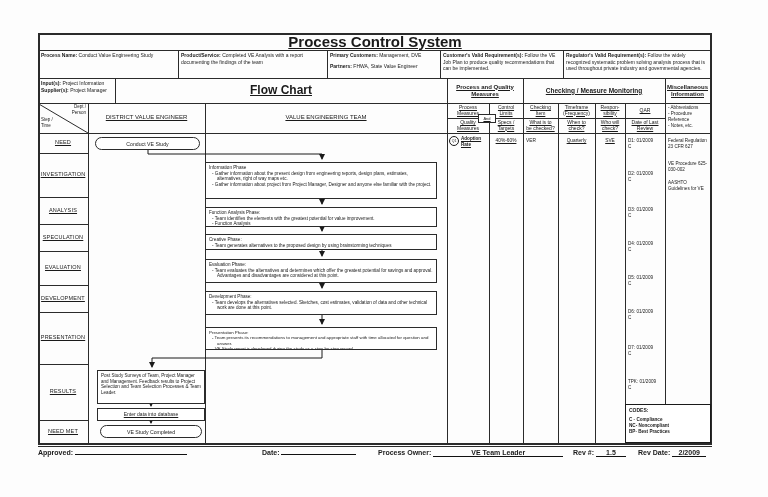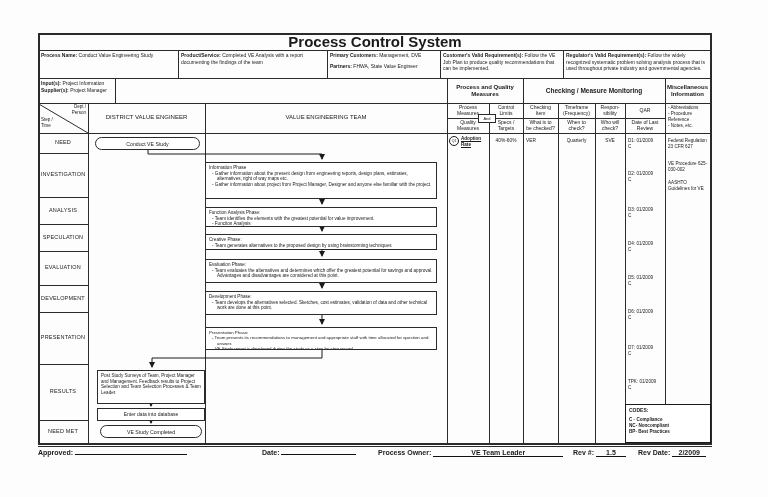--- a/index.html
+++ b/index.html
@@ -3,21 +3,21 @@
 <meta charset="utf-8">
 <style>
   html,body{margin:0;padding:0;background:#ffffff;}
   .page{position:relative;width:768px;height:497px;background:#fdfdfd;
         font-family:"Liberation Sans",sans-serif;color:#1a1a1a;overflow:hidden;}
   .abs{position:absolute;box-sizing:border-box;}
   .hl{position:absolute;height:1px;background:#2b2b2b;}
   .vl{position:absolute;width:1px;background:#2b2b2b;}
   .cell{position:absolute;box-sizing:border-box;font-size:5px;line-height:1.3;padding:2px 3px;}
   .b{font-weight:bold;}
-  .ctr{display:flex;align-items:center;justify-content:center;text-align:center;}
+  .ctr{display:flex;align-items:center;justify-content:center;text-align:center;text-decoration:underline;}
   .title{font-size:15px;font-weight:bold;}
   .flowtitle{font-size:12px;font-weight:bold;}
   .hdr6{font-size:6px;font-weight:bold;line-height:1.15;}
   .colhdr{font-size:5px;line-height:1.1;}
   .steplbl{font-size:5.5px;letter-spacing:.2px;text-align:center;}
   .fbox{position:absolute;box-sizing:border-box;border:1px solid #2b2b2b;background:#fff;
         font-size:4.6px;line-height:1.22;padding:2px 3px;overflow:hidden;z-index:3;}
   .pill{position:absolute;box-sizing:border-box;border:1px solid #2b2b2b;background:#fff;
         border-radius:8px;display:flex;align-items:center;justify-content:center;
         font-size:5.2px;z-index:3;}
@@ -107,20 +107,21 @@
     <span class="b">Customer's Valid Requirement(s): </span><span>Follow the VE Job Plan to produce quality recommendations that can be implemented.</span>
   </div>
   <div class="cell" style="left:563px;top:50px;width:147px;height:28px">
     <span class="b">Regulator's Valid Requirement(s): </span><span>Follow the widely recognized systematic problem solving analysis process that is used throughout private industry and governmental agencies.</span>
   </div>
 
   <div class="cell" style="left:38px;top:78px;width:77px;height:25px">
     <div><span class="b">Input(s): </span><span>Project Information</span></div>
     <div><span class="b">Supplier(s): </span><span>Project Manager</span></div>
   </div>
+  <div class="cell ctr flowtitle" style="left:115px;top:78px;width:332px;height:25px">Flow Chart</div>
   <div class="cell ctr hdr6" style="left:447px;top:78px;width:76px;height:25px">Process and Quality Measures</div>
   <div class="cell ctr hdr6" style="left:523px;top:78px;width:142px;height:25px;font-size:6.5px">Checking / Measure Monitoring</div>
   <div class="cell ctr hdr6" style="left:665px;top:78px;width:45px;height:25px">Miscellaneous Information</div>
 
   <div class="cell prewrap" style="left:60px;top:104px;width:28px;height:14px;font-size:4.5px;text-align:right;padding:0 2px 0 0">Dept /
 Person</div>
   <div class="cell prewrap" style="left:39px;top:117px;width:26px;height:15px;font-size:4.5px;padding:0 0 0 2px">Step /
 Time</div>
 
   <div class="cell ctr" style="left:88px;top:103px;width:117px;height:30px;font-size:6px">DISTRICT VALUE ENGINEER</div>

